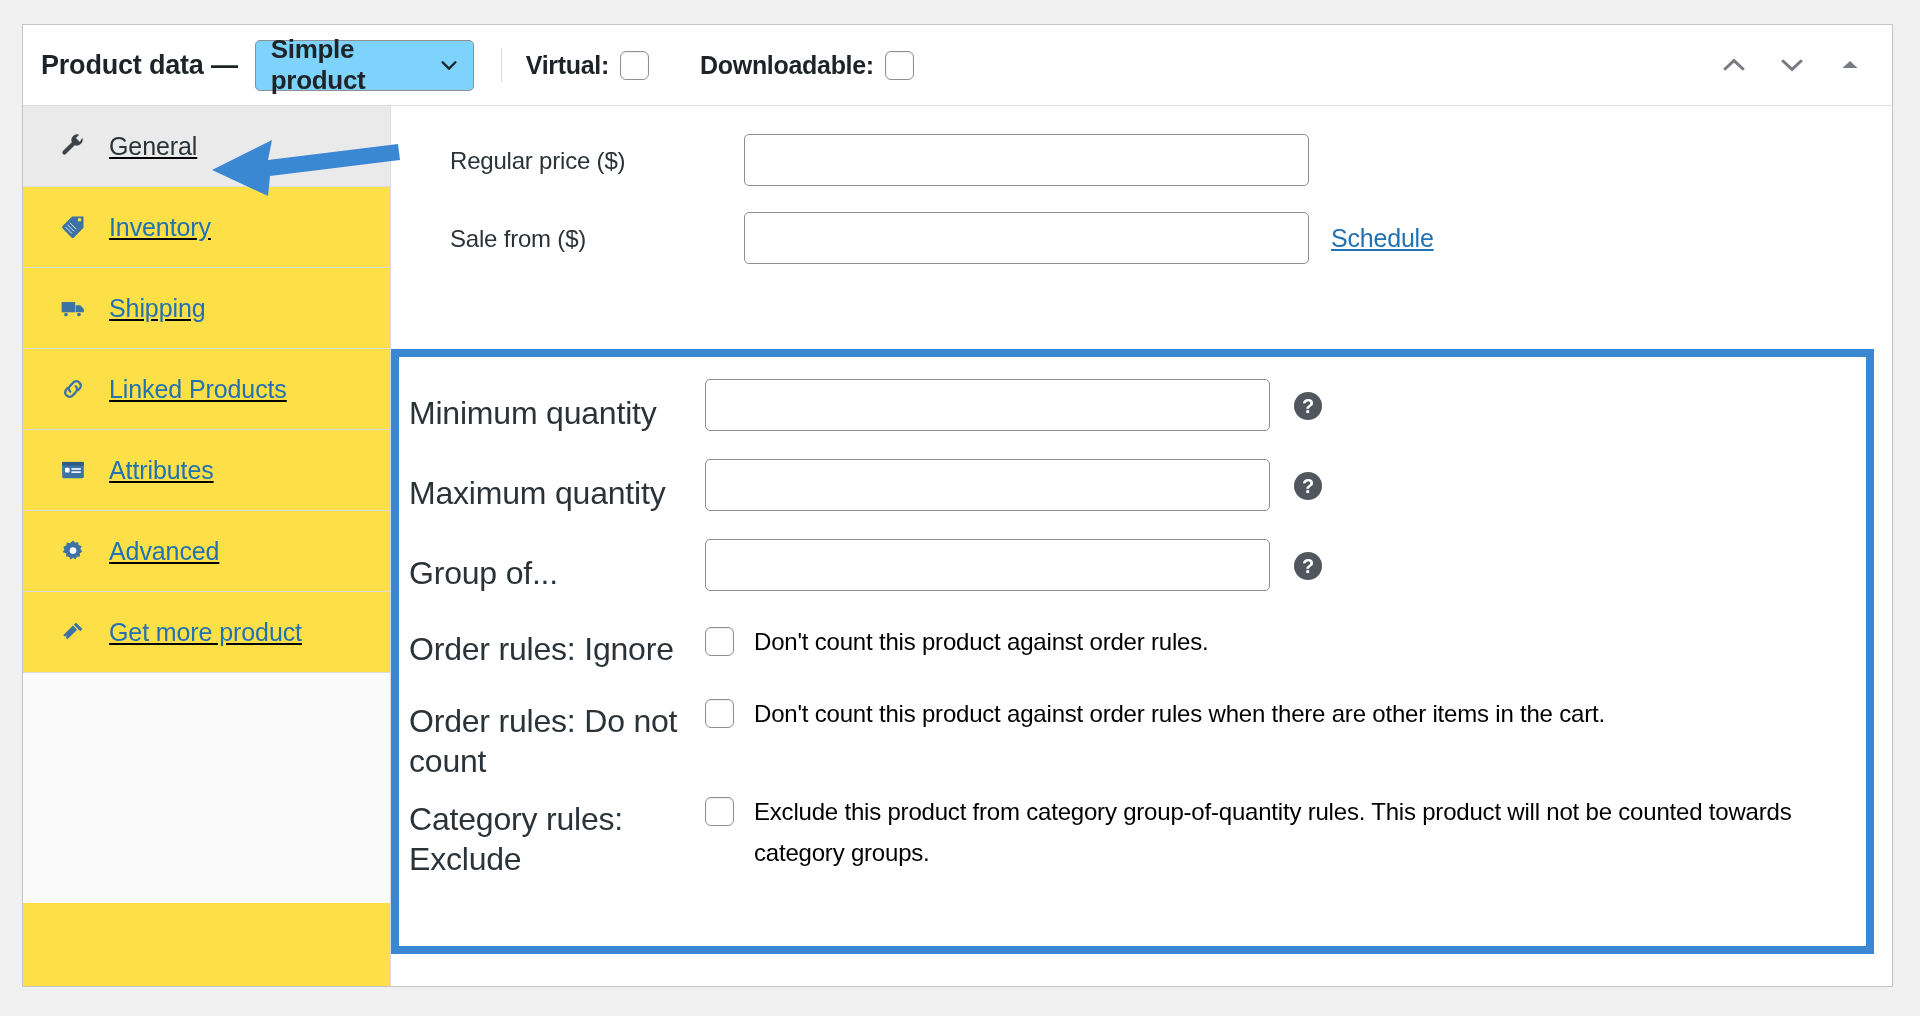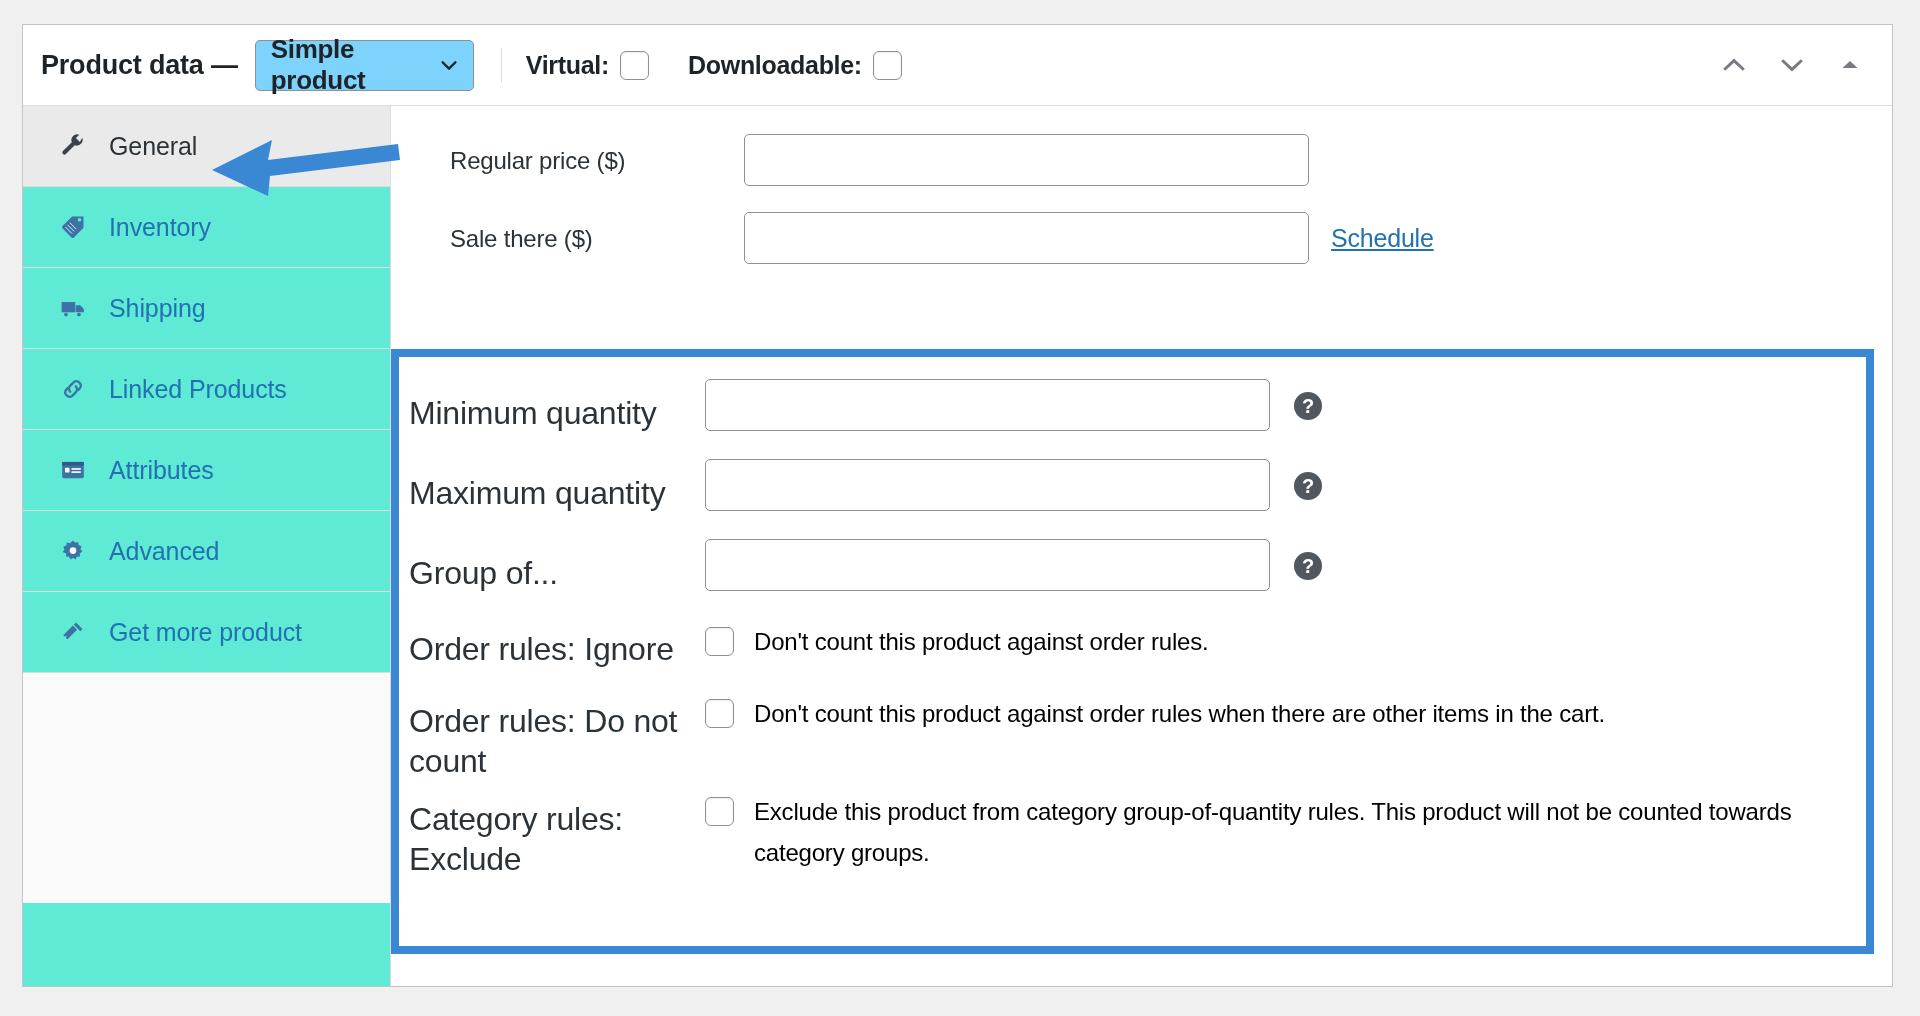--- a/index.html
+++ b/index.html
@@ -72,21 +72,21 @@
     width: 1px;
     height: 34px;
     background: #dcdcde;
     margin: 0 24px 0 27px;
   }
   .hdr-check-group {
     display: flex;
     align-items: flex-start;
     white-space: nowrap;
   }
-  .hdr-check-group + .hdr-check-group { margin-left: 39px; }
+  .hdr-check-group + .hdr-check-group { margin-left: 51px; }
   .hdr-check-label {
     font-size: 25px;
     font-weight: bold;
     color: #1d2327;
     letter-spacing: -0.3px;
   }
   .wp-checkbox {
     width: 29px; height: 29px;
     border: 1px solid #8c8f94;
     border-radius: 6px;
@@ -117,23 +117,24 @@
 
   
   .panel-body {
     position: relative;
     display: flex;
     height: 880px;
   }
   .tabs {
     width: 368px;
     flex: none;
-    background: #5eead4;
+    background: #fde047;
     border-right: 1px solid #dcdcde;
     box-sizing: border-box;
+    text-decoration: underline;
   }
   .tab {
     display: flex;
     align-items: center;
     height: 81px;
     padding-left: 36px;
     box-sizing: border-box;
     border-bottom: 1px solid #dcdcde;
     cursor: pointer;
   }
@@ -414,21 +415,21 @@
       <div class="content">
 
         <div class="pricing-section">
 
           <div class="opt-row">
             <div class="opt-label">Regular price ($)</div>
             <input class="text-input" type="text" value="" placeholder="" style="">
           </div>
 
           <div class="opt-row">
-            <div class="opt-label">Sale there ($)</div>
+            <div class="opt-label">Sale from ($)</div>
             <input class="text-input" type="text" value="" placeholder="" style="">
             <a class="schedule-link">Schedule</a>
           </div>
 
         </div>
 
         <div class="qty-highlight">
           <div class="qty-inner">
 
             <div class="qty-row">

